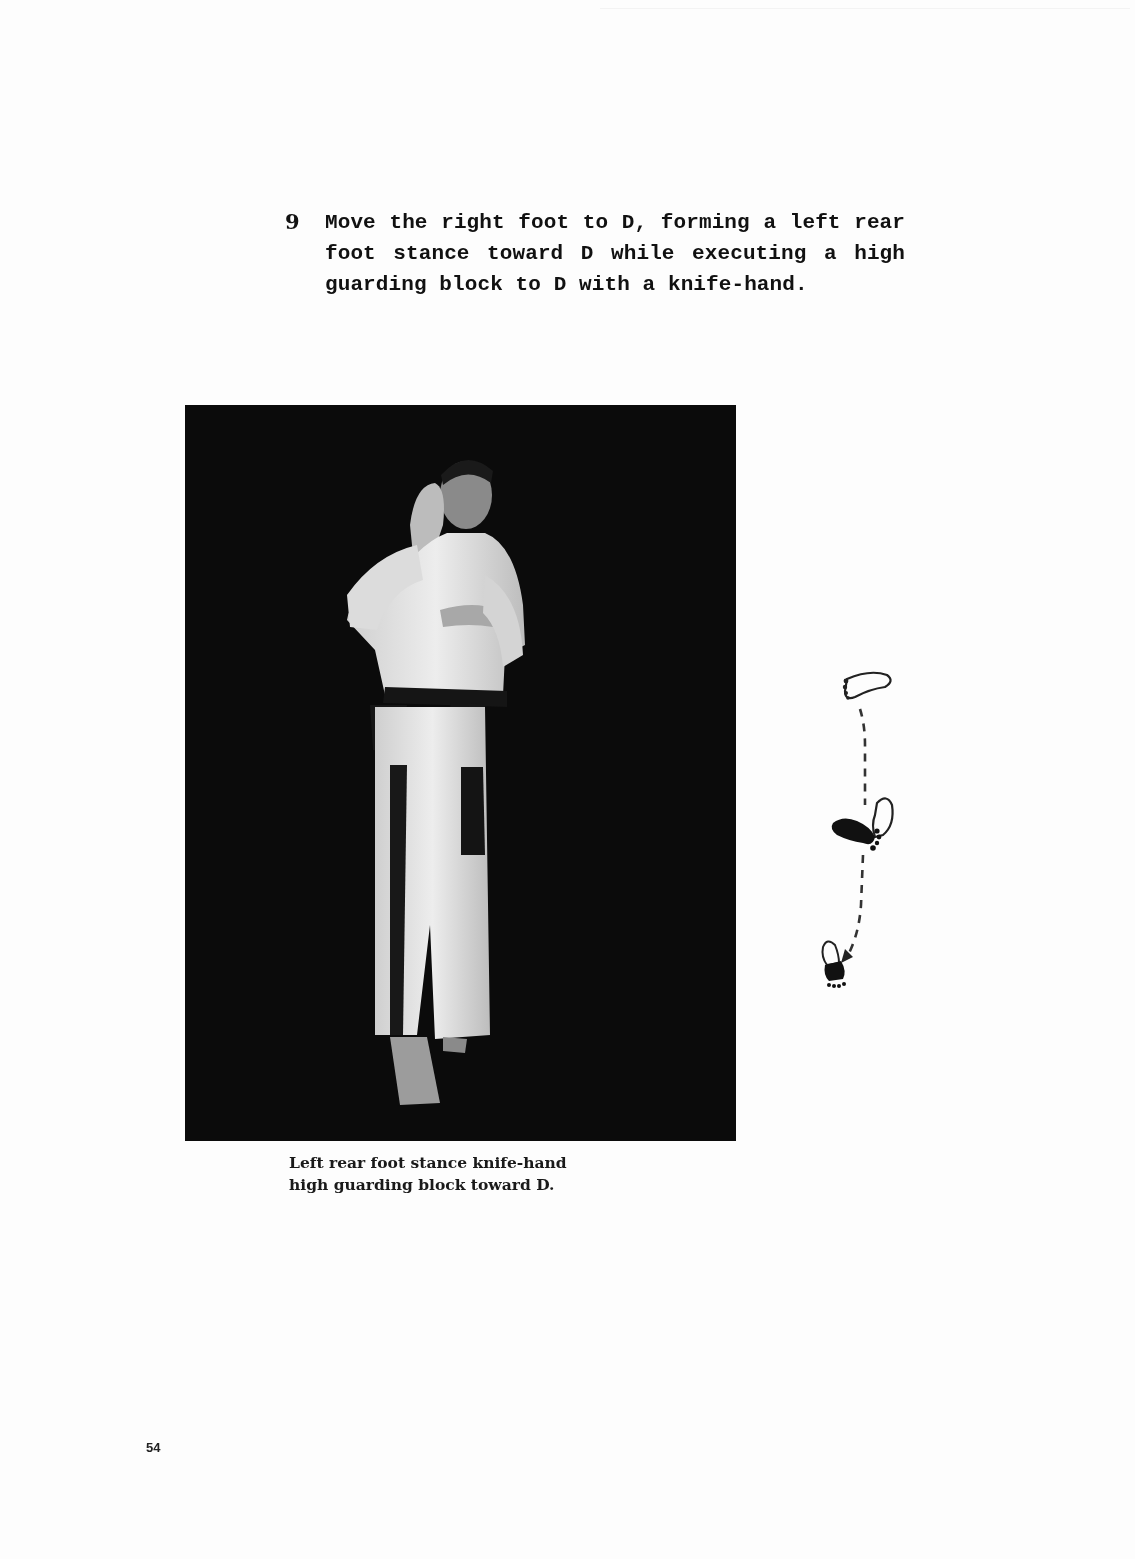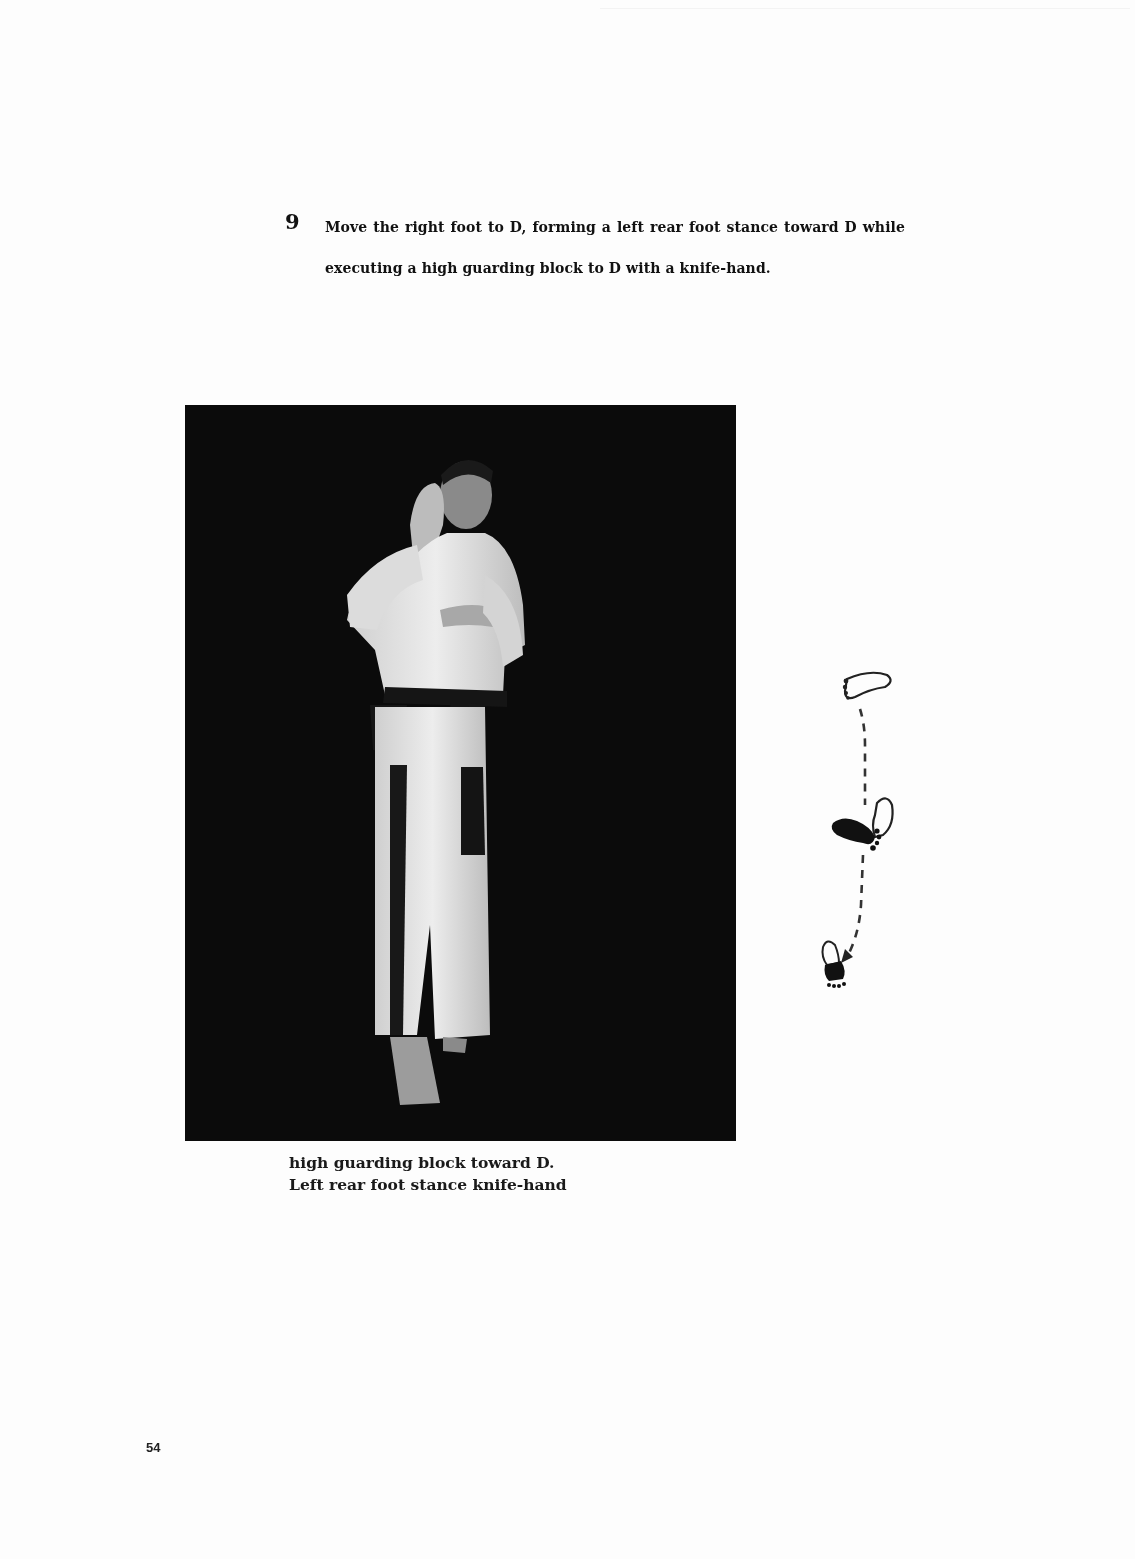--- a/index.html
+++ b/index.html
@@ -39,25 +39,26 @@
     }
     .step-number {
       width: 40px;
       font-weight: bold;
       font-size: 21px;
       line-height: 30px;
     }
     .step-text {
       width: 580px;
       font-weight: bold;
-      font-size: 14px;
-      line-height: 41px;
+      font-size: 21px;
+      line-height: 31px;
       text-align: justify;
       text-align-last: left;
       letter-spacing: 0.1px;
+      font-family: Liberation Mono, monospace;
     }
     .photo {
       position: absolute;
       left: 185px;
       top: 405px;
       width: 551px;
       height: 736px;
       background: #0b0b0b;
       overflow: hidden;
     }
@@ -134,22 +135,22 @@
       <path d="M190 302 L300 302 L305 630 L250 634 L245 520 L232 630 L190 630 Z" fill="url(#gi)"></path>
       <path d="M205 360 L222 360 L218 630 L205 630 Z" fill="#181818"></path>
       <path d="M276 362 L298 362 L300 450 L276 450 Z" fill="#141414"></path>
 
       <path d="M205 632 L242 632 L255 698 L215 700 Z" fill="#9c9c9c"></path>
       <path d="M258 632 L282 634 L280 648 L258 646 Z" fill="#8a8a8a"></path>
     </svg>
   </div>
 
   <div class="caption">
+    <div>Left rear foot stance knife-hand</div>
     <div>high guarding block toward D.</div>
-    <div>Left rear foot stance knife-hand</div>
   </div>
 
   <div class="diagram">
     <svg width="95" height="330" viewBox="0 0 95 330">
 
       <g>
         <path d="M32 14 Q55 4 72 10 Q80 16 70 22 Q55 24 40 32 Q30 36 30 26 Z" fill="none" stroke="#222" stroke-width="2.2"></path>
         <circle cx="31" cy="16" r="2.4" fill="#222"></circle>
         <circle cx="30" cy="22" r="2.2" fill="#222"></circle>
         <circle cx="31" cy="28" r="2" fill="#222"></circle>

